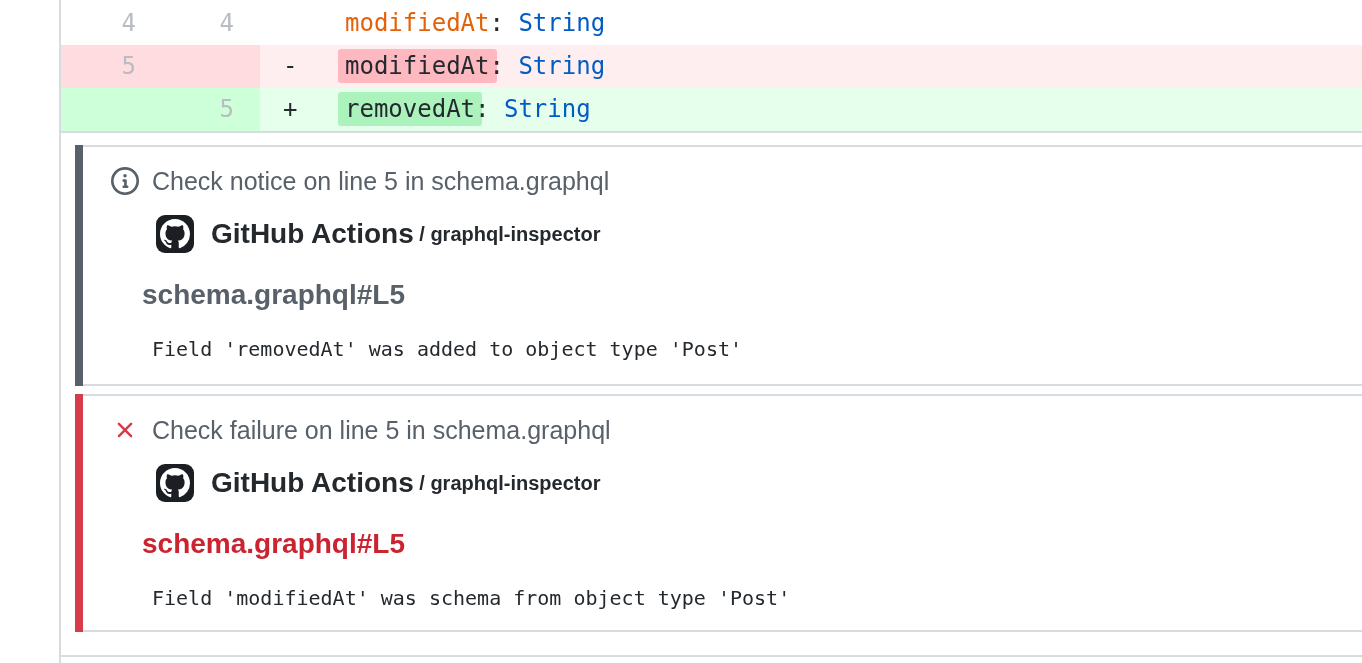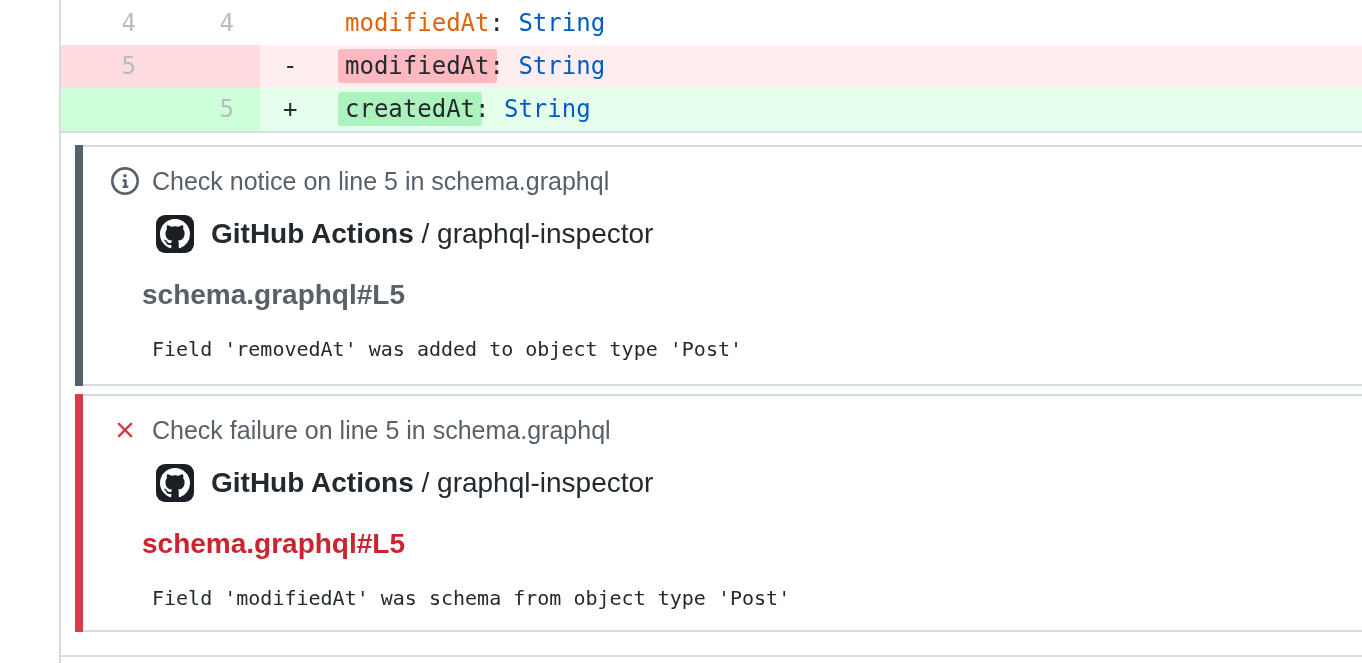--- a/index.html
+++ b/index.html
@@ -49,21 +49,21 @@
   .ann-header{ display:flex; align-items:center; gap:13px; margin-bottom:20px;
                color:var(--muted-text); font-size:25px; line-height:28px; }
   .icon-info{ width:28px; height:28px; fill:var(--muted-text); flex:none; }
   .icon-x{ width:26px; height:26px; fill:var(--failure-accent); flex:none; margin:0 1px; }
 
   .ann-app{ display:flex; align-items:flex-start; margin-left:45px; margin-bottom:26px; }
   .app-avatar{ width:38px; height:38px; border-radius:9px; background:var(--avatar-bg);
                display:flex; align-items:center; justify-content:center; margin-right:17px; flex:none; }
   .icon-octocat{ width:30px; height:30px; fill:#ffffff; }
   .app-name{ font-size:28px; font-weight:700; color:var(--code-text); line-height:38px; }
-  .app-suffix{ font-size:28px; font-weight:400; color:var(--code-text); white-space:pre; line-height:38px; }
+  .app-suffix{ font-size:20px; font-weight:700; color:var(--code-text); white-space:pre; line-height:38px; }
 
   .ann-location{ margin-left:31px; margin-bottom:24px; font-size:28px; font-weight:700; line-height:32px; cursor:pointer; }
   #annotation-notice .ann-location{ color:var(--notice-link); }
   #annotation-failure .ann-location{ color:var(--failure-link); }
 
   .ann-message{ margin-left:41px; font-family:"DejaVu Sans Mono","Liberation Mono",monospace;
                 font-size:20px; line-height:28px; color:var(--code-text); white-space:pre; }
 </style>
 </head>
 <body>
@@ -82,21 +82,21 @@
 
     <div class="drow del">
       <span class="num n1">5</span>
       <span class="num n2"></span>
       <span class="codecell"><span class="marker">-</span><span class="hl hl-del">modifiedAt</span><span class="tok-punct">: </span><span class="tok-type">String</span></span>
     </div>
 
     <div class="drow add">
       <span class="num n1"></span>
       <span class="num n2">5</span>
-      <span class="codecell"><span class="marker">+</span><span class="hl hl-add">createdAt</span><span class="tok-punct">: </span><span class="tok-type">String</span></span>
+      <span class="codecell"><span class="marker">+</span><span class="hl hl-add">removedAt</span><span class="tok-punct">: </span><span class="tok-type">String</span></span>
     </div>
 
   </div>
 
   <div class="diff-bottom-rule"></div>
 
   <div class="annotation" id="annotation-notice">
     <div class="bar"></div>
     <div class="ann-header">
       <svg class="icon-info" viewBox="0 0 16 16" aria-hidden="true">

